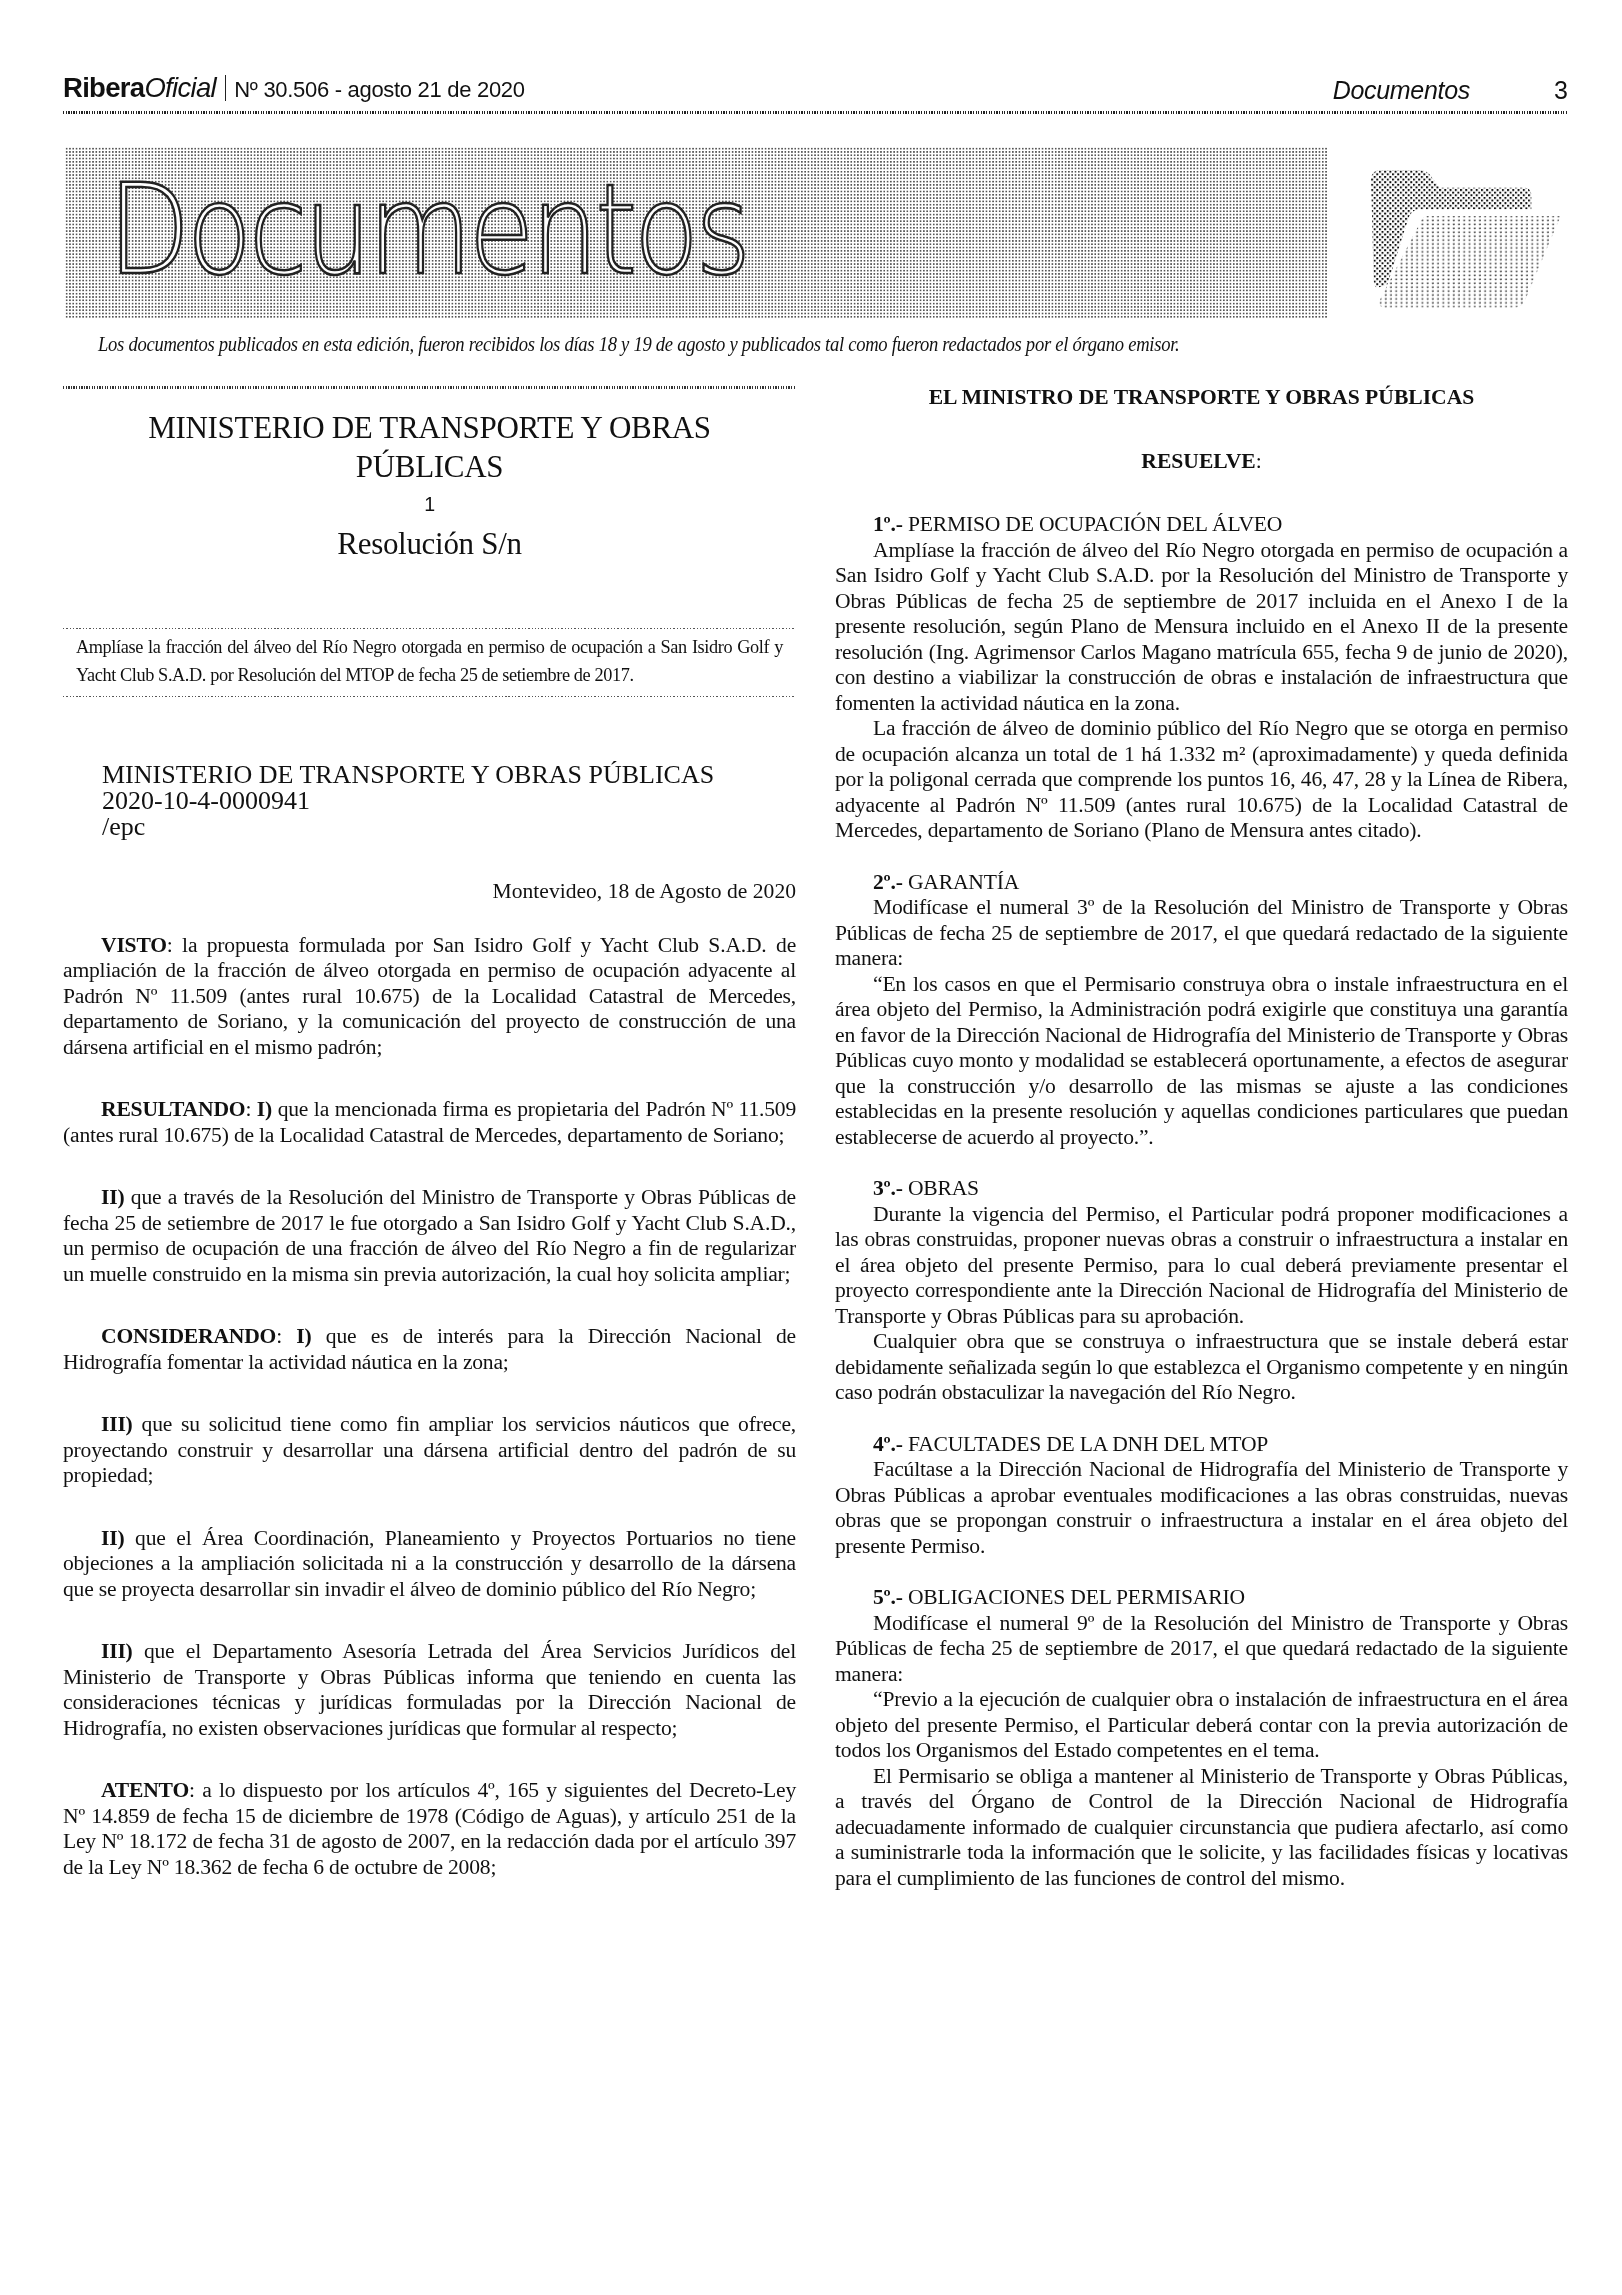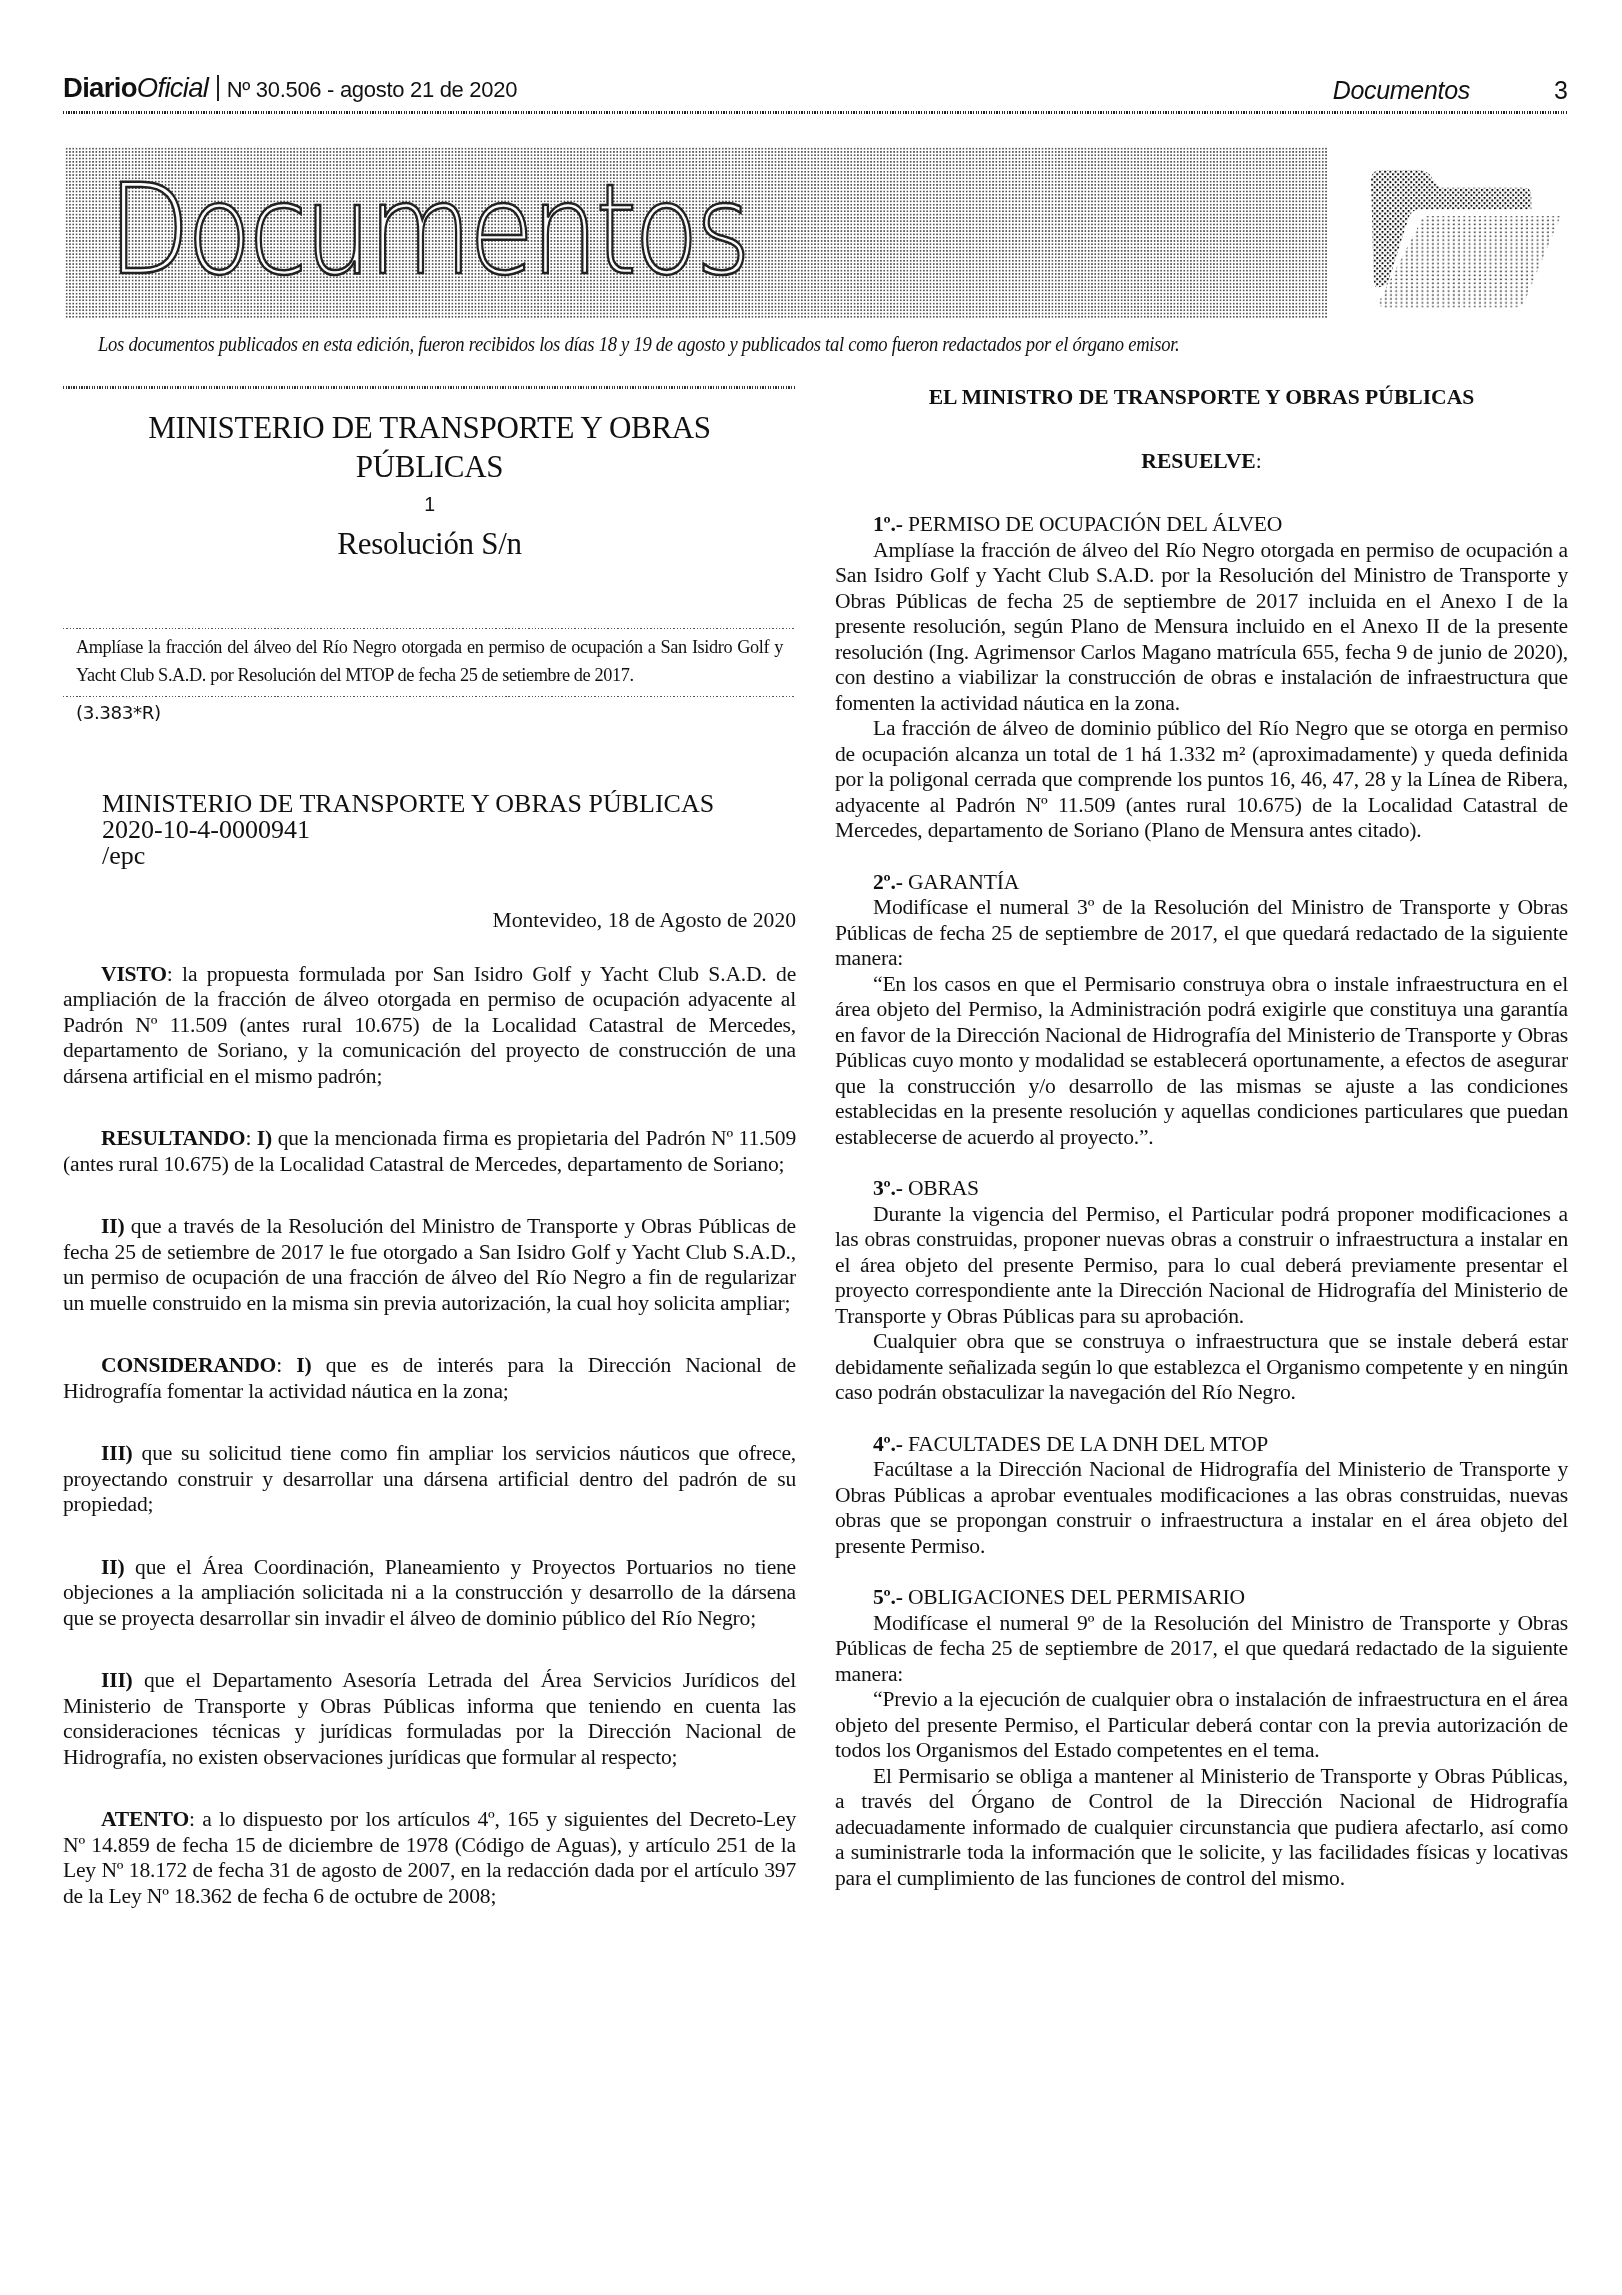--- a/index.html
+++ b/index.html
@@ -58,21 +58,21 @@
   .article .a-head { font-size: 21.6px; line-height: 25.5px; padding-left: 38px; }
   .article .a-head b { font-weight: 700; }
   .col-right .body p { margin-top: 0; }
   .r-first { margin-top: 38px; }
 </style>
 </head>
 <body>
 
 <div class="run-head">
   <div class="brand">
-    <b>Diario</b><i>Oficial</i><span class="sep"></span><span class="issue">Nº 30.506 - agosto 21 de 2020</span>
+    <b>Ribera</b><i>Oficial</i><span class="sep"></span><span class="issue">Nº 30.506 - agosto 21 de 2020</span>
   </div>
   <div class="section">Documentos</div>
   <div class="page-num">3</div>
 </div>
 <div class="rule-top"></div>
 
 <div class="banner">
   <div class="big-title">Documentos</div>
 </div>
 <svg class="folder" viewBox="0 0 315 230" xmlns="http://www.w3.org/2000/svg">
@@ -101,21 +101,20 @@
     <div>PÚBLICAS</div>
     <div class="num">1</div>
     <div class="res">Resolución S/n</div>
   </div>
 
   <div class="summary">
     <div class="rule-fine"></div>
     <p>Amplíase la fracción del álveo del Río Negro otorgada en permiso de ocupación a San Isidro Golf y Yacht Club S.A.D. por Resolución del MTOP de fecha 25 de setiembre de 2017.</p>
     <div class="rule-fine"></div>
   </div>
-  <div class="ref">(3.383*R)</div>
 
   <div class="ministry">
     <div>MINISTERIO DE TRANSPORTE Y OBRAS PÚBLICAS</div>
     <div>2020-10-4-0000941</div>
     <div>/epc</div>
   </div>
   <div class="place-date">Montevideo, 18 de Agosto de 2020</div>
 
   <div class="body">
     <p class="first"><b>VISTO</b><span>: </span><span>la propuesta formulada por San Isidro Golf y Yacht Club S.A.D. de ampliación de la fracción de álveo otorgada en permiso de ocupación adyacente al Padrón Nº 11.509 (antes rural 10.675) de la Localidad Catastral de Mercedes, departamento de Soriano, y la comunicación del proyecto de construcción de una dársena artificial en el mismo padrón;</span></p>

